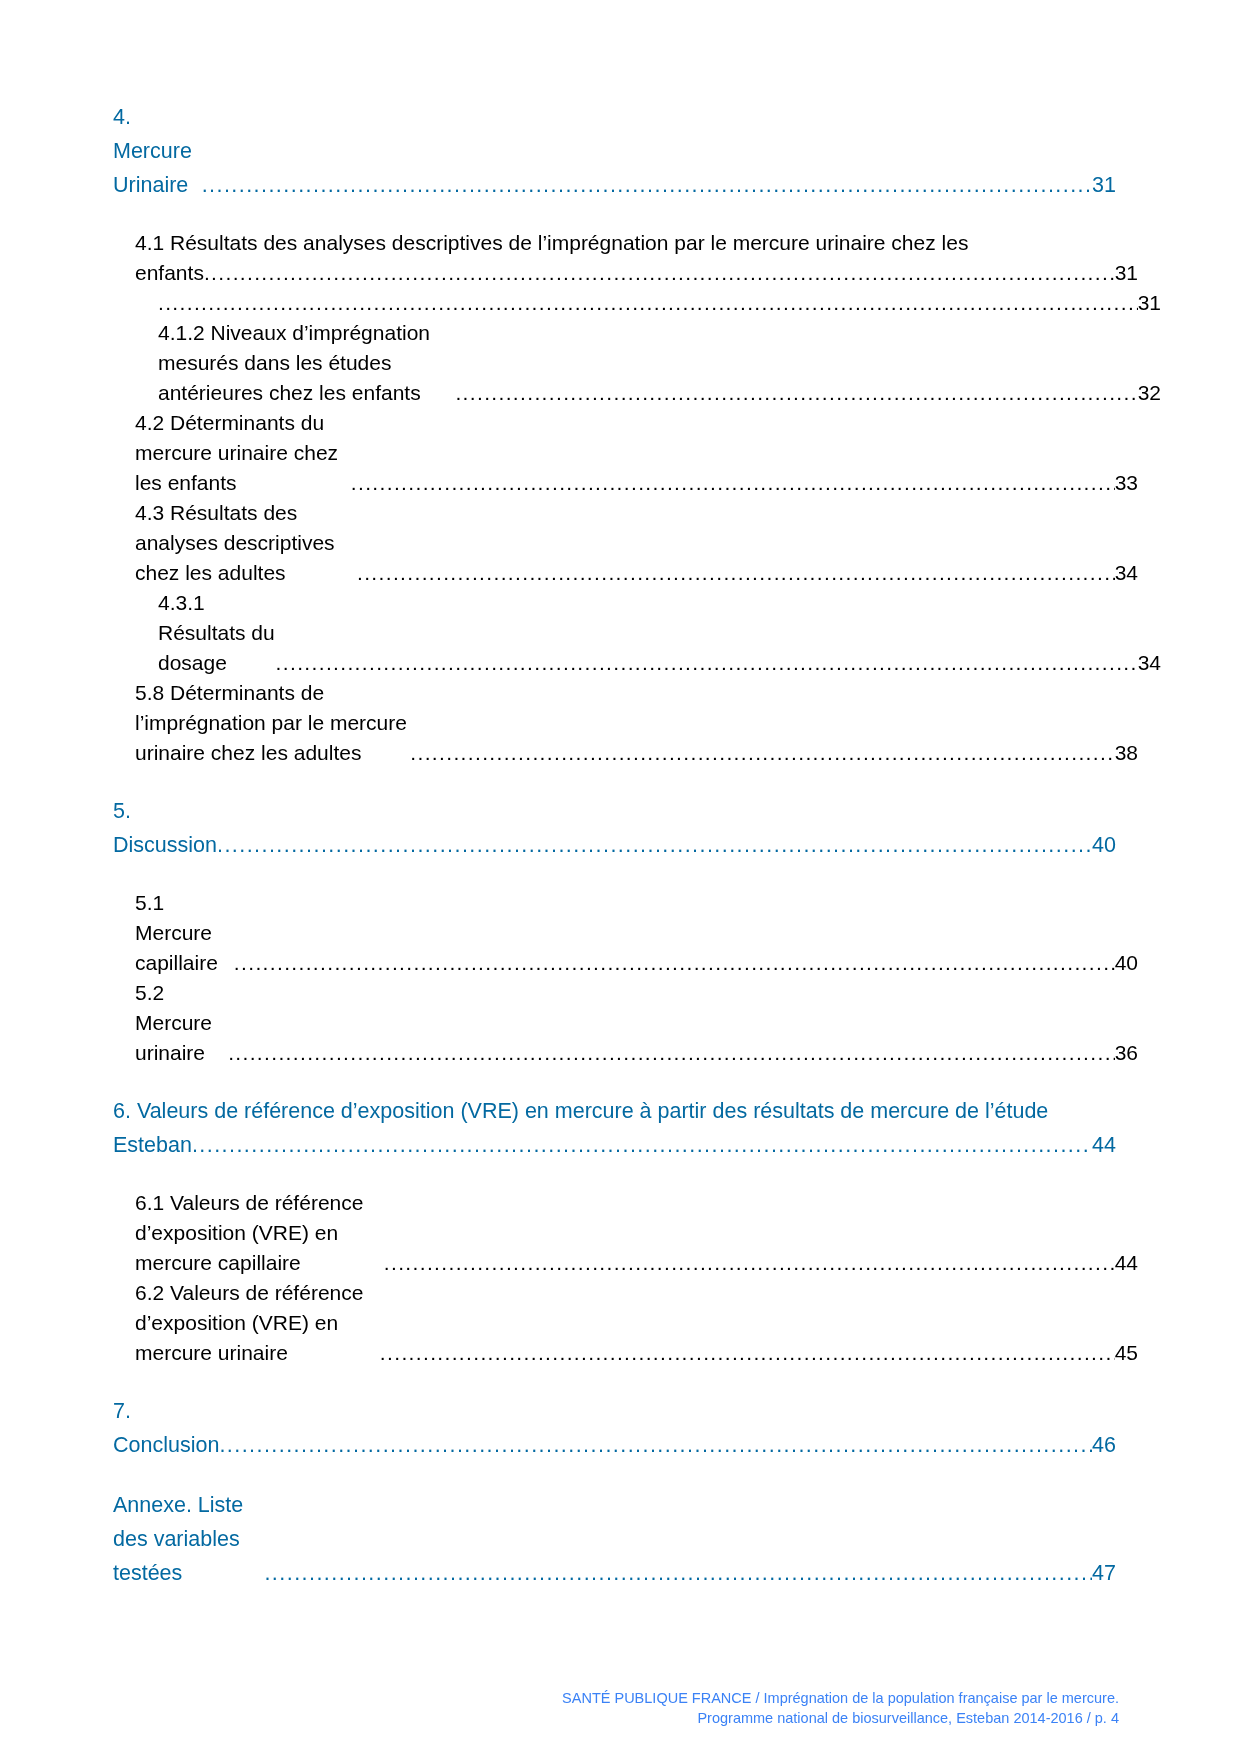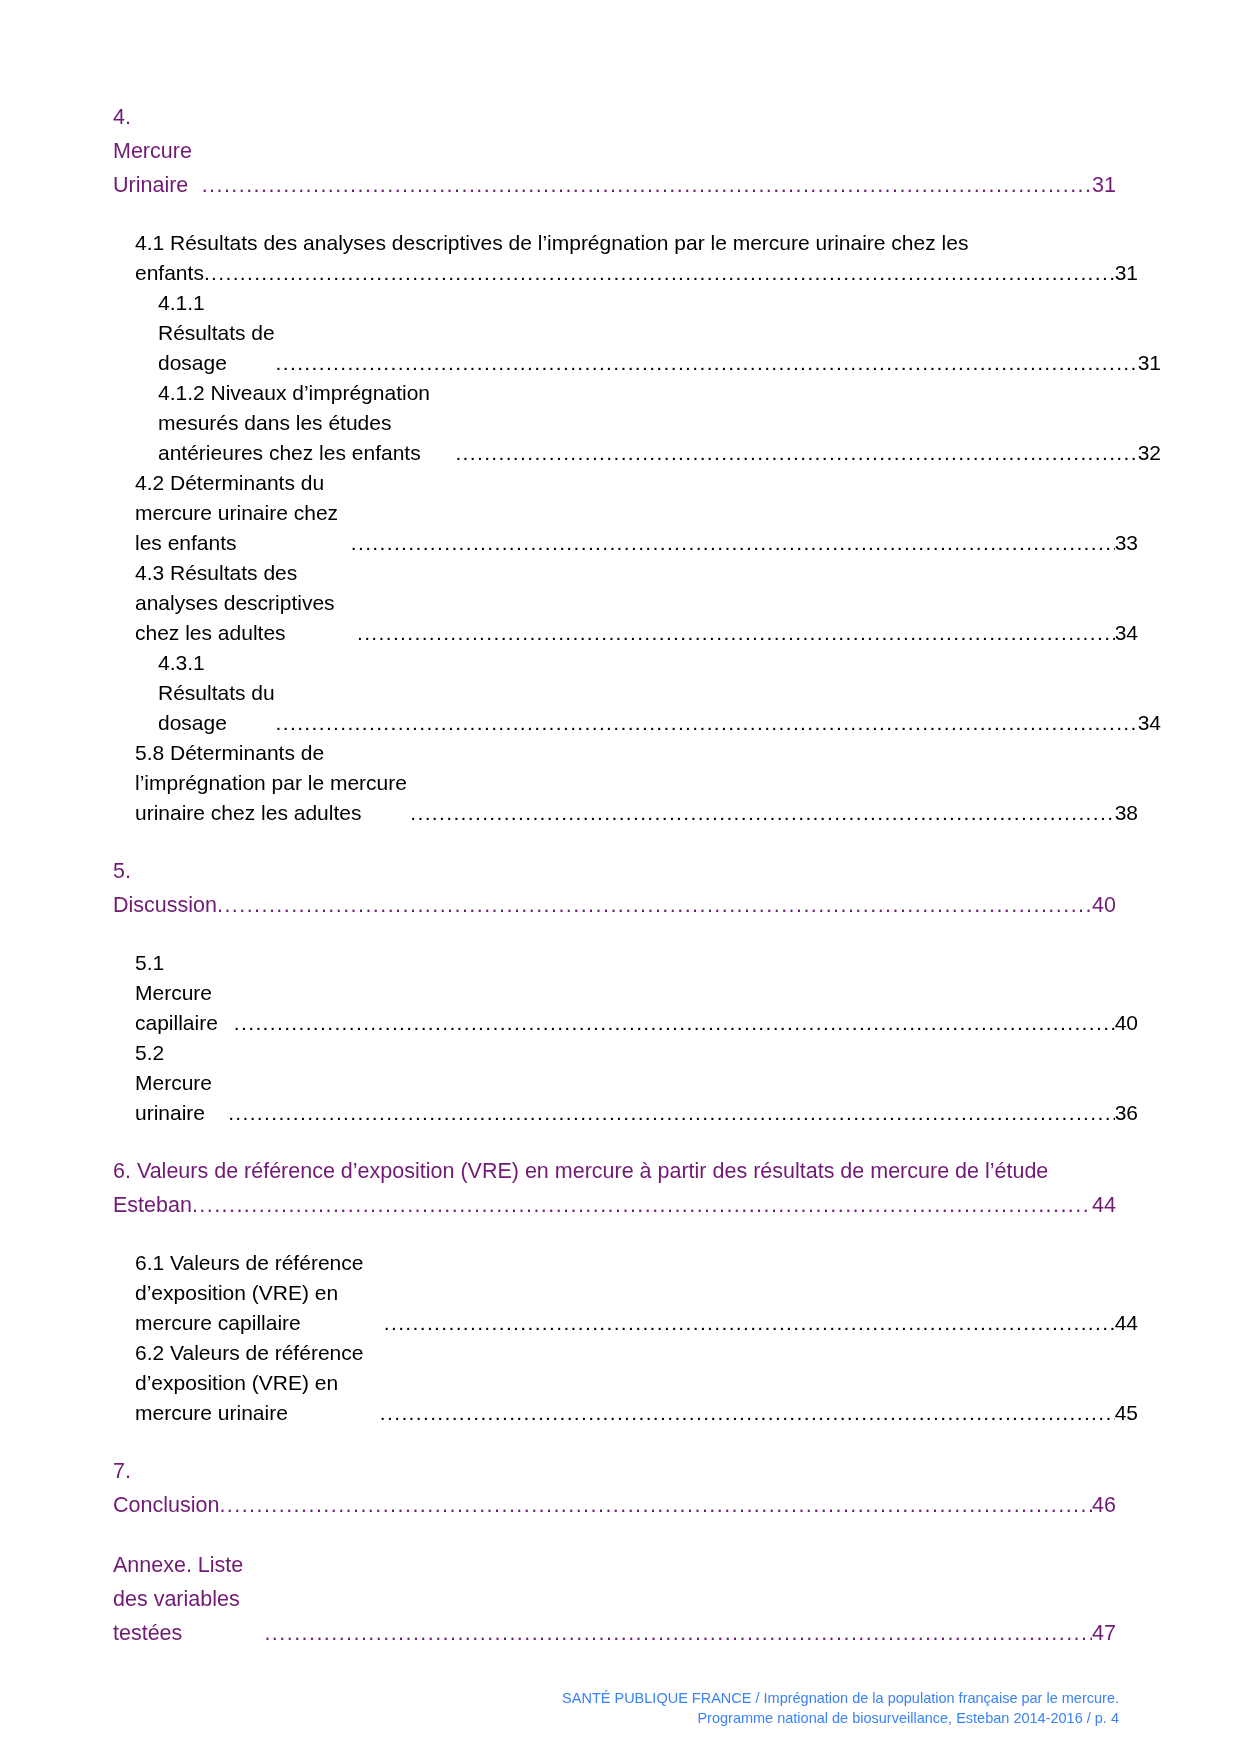--- a/index.html
+++ b/index.html
@@ -57,21 +57,21 @@
     content: ".........................................................................................................................................................................................................................................................";
   }
   .toc-page {
     flex: 0 0 auto;
     text-align: left;
     padding-left: 0px;
   }
 
   
   .lvl1 {
-    color: #701a75;
+    color: #0369a1;
     font-size: 21.5px;
     line-height: 34px;
     margin-top: 26px;
   }
   .lvl1:first-child { margin-top: 0; }
   .lvl1 .leader { letter-spacing: 1.45px; }
 
   
   .wrap-first {
     display: block;
@@ -129,21 +129,20 @@
       <span class="wrap-first">4.1 Résultats des analyses descriptives de l’imprégnation par le mercure urinaire chez les</span>
       <span class="toc-line">
         <span class="toc-title">enfants</span>
         <span class="leader"></span>
         <span class="toc-page">31</span>
       </span>
     </a>
 
     <a class="toc-entry lvl3">
       <span class="toc-line">
-        <span class="toc-title">4.1.1 Résultats de dosage</span>
         <span class="leader"></span>
         <span class="toc-page">31</span>
       </span>
     </a>
 
     <a class="toc-entry lvl3">
       <span class="toc-line">
         <span class="toc-title">4.1.2 Niveaux d’imprégnation mesurés dans les études antérieures chez les enfants</span>
         <span class="leader"></span>
         <span class="toc-page">32</span>

